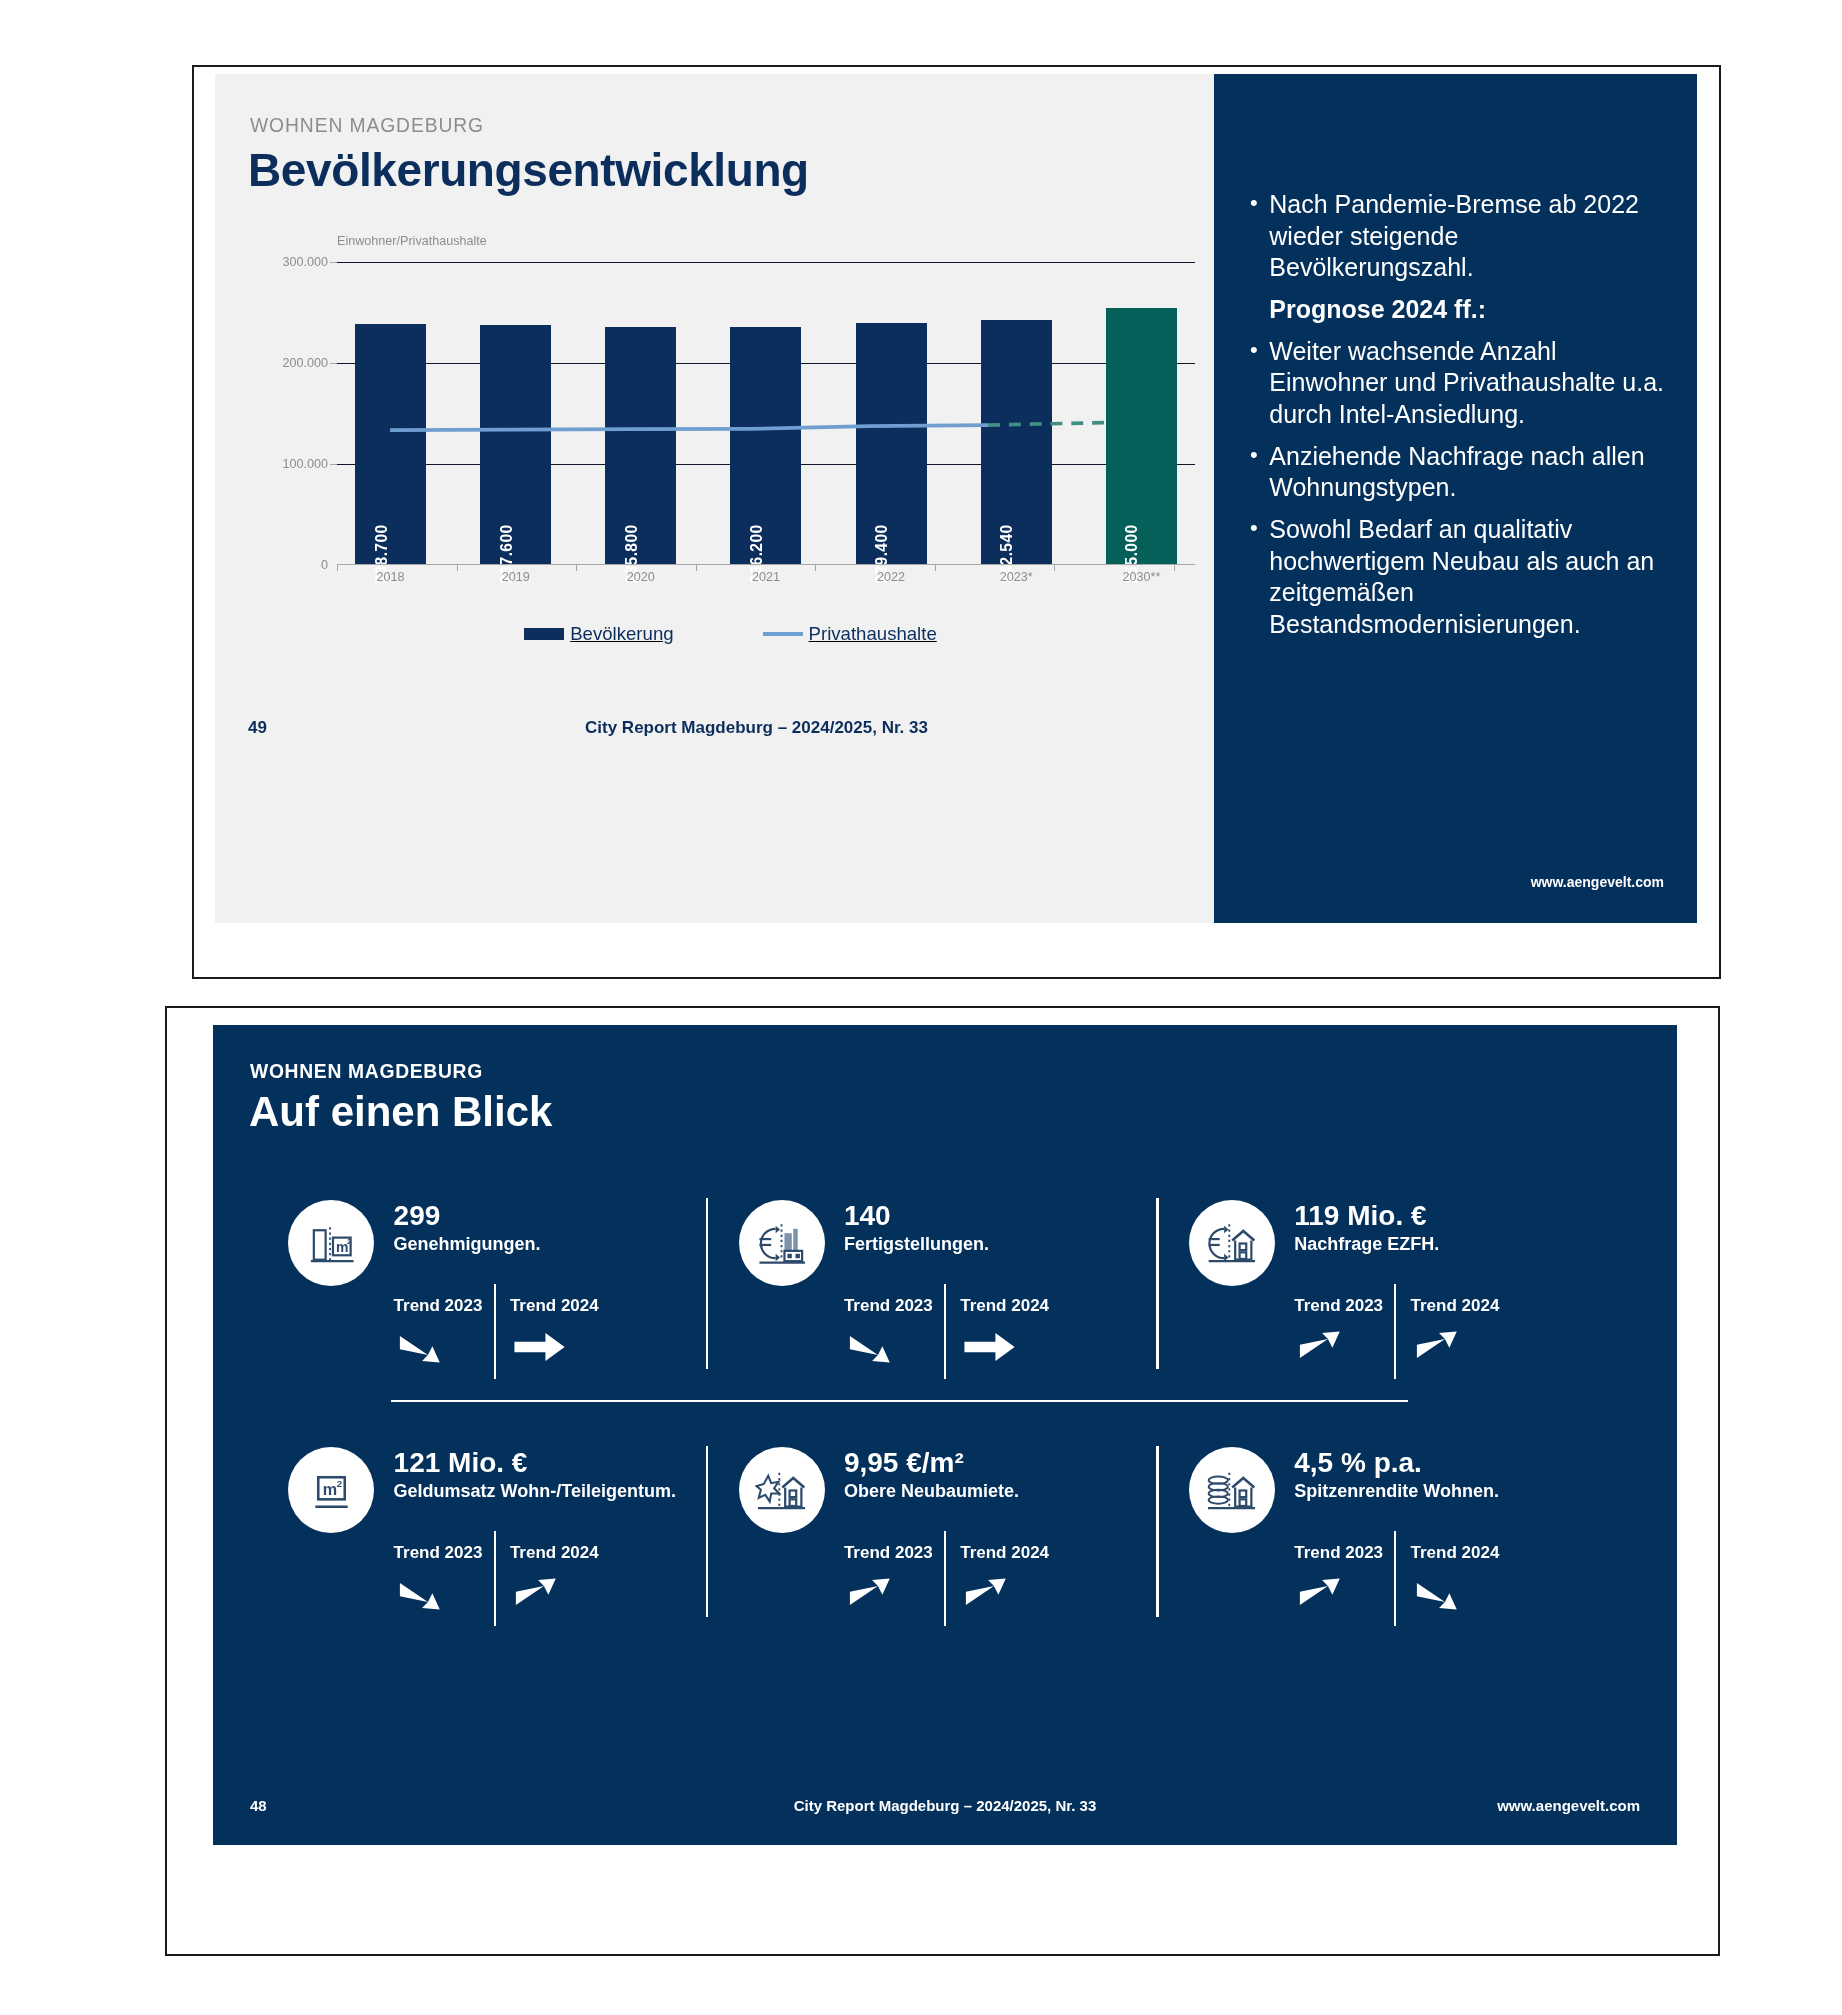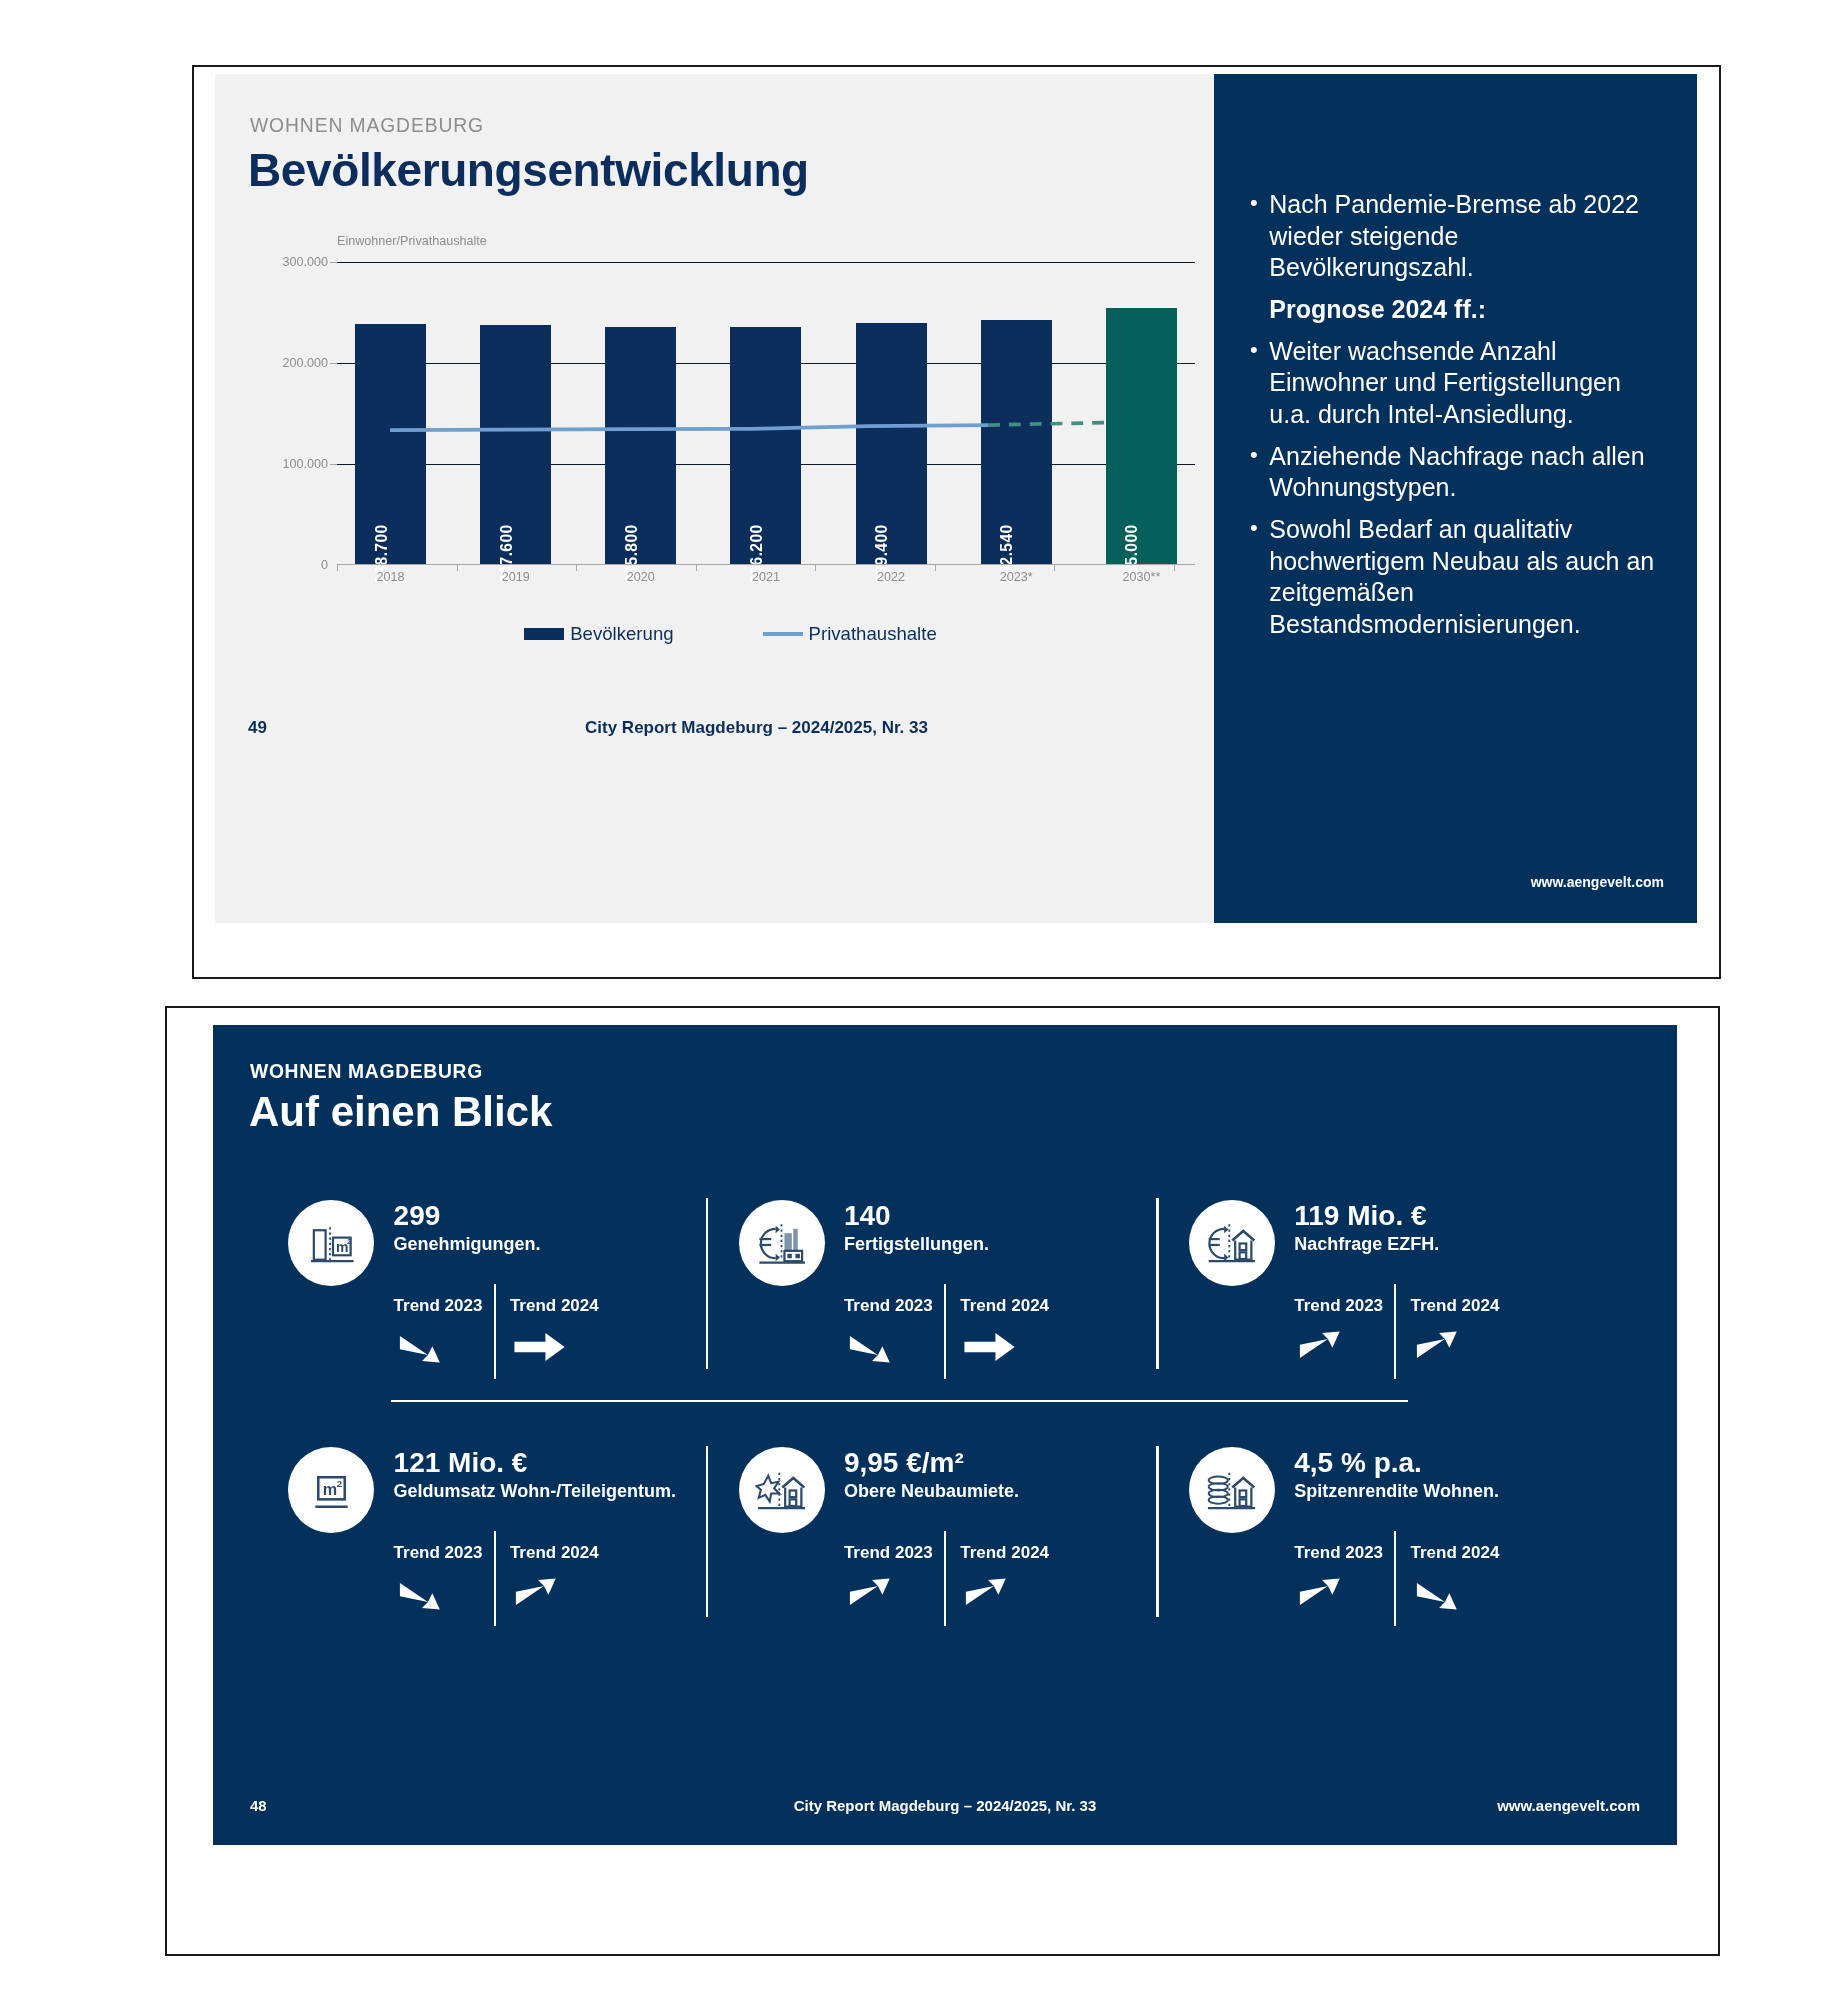--- a/index.html
+++ b/index.html
@@ -168,20 +168,21 @@
 
   
   #legend {
     position: absolute;
     left: 33px; top: 549px;
     width: 965px;
     display: flex;
     justify-content: center;
     gap: 89px;
     align-items: center;
+    text-decoration: underline;
   }
   .legend-item {
     display: flex;
     align-items: center;
     gap: 6px;
     font-size: 18.6px;
     color: #0c2e5c;
   }
   .legend-swatch-bar {
     width: 40px; height: 12.6px;
@@ -482,21 +483,21 @@
 
   <div id="slide1-right">
     <div id="bullets">
       <div class="bullet">
         <span class="dot">•</span>
         <span>Nach Pandemie-Bremse ab 2022 wieder steigende Bevölkerungszahl.</span>
       </div>
       <div class="subhead">Prognose 2024 ff.:</div>
       <div class="bullet">
         <span class="dot">•</span>
-        <span>Weiter wachsende Anzahl Einwohner und Fertigstellungen u.a. durch Intel-Ansiedlung.</span>
+        <span>Weiter wachsende Anzahl Einwohner und Privathaushalte u.a. durch Intel-Ansiedlung.</span>
       </div>
       <div class="bullet">
         <span class="dot">•</span>
         <span>Anziehende Nachfrage nach allen Wohnungstypen.</span>
       </div>
       <div class="bullet">
         <span class="dot">•</span>
         <span>Sowohl Bedarf an qualitativ hochwertigem Neubau als auch an zeitgemäßen Bestandsmodernisierungen.</span>
       </div>
     </div>

